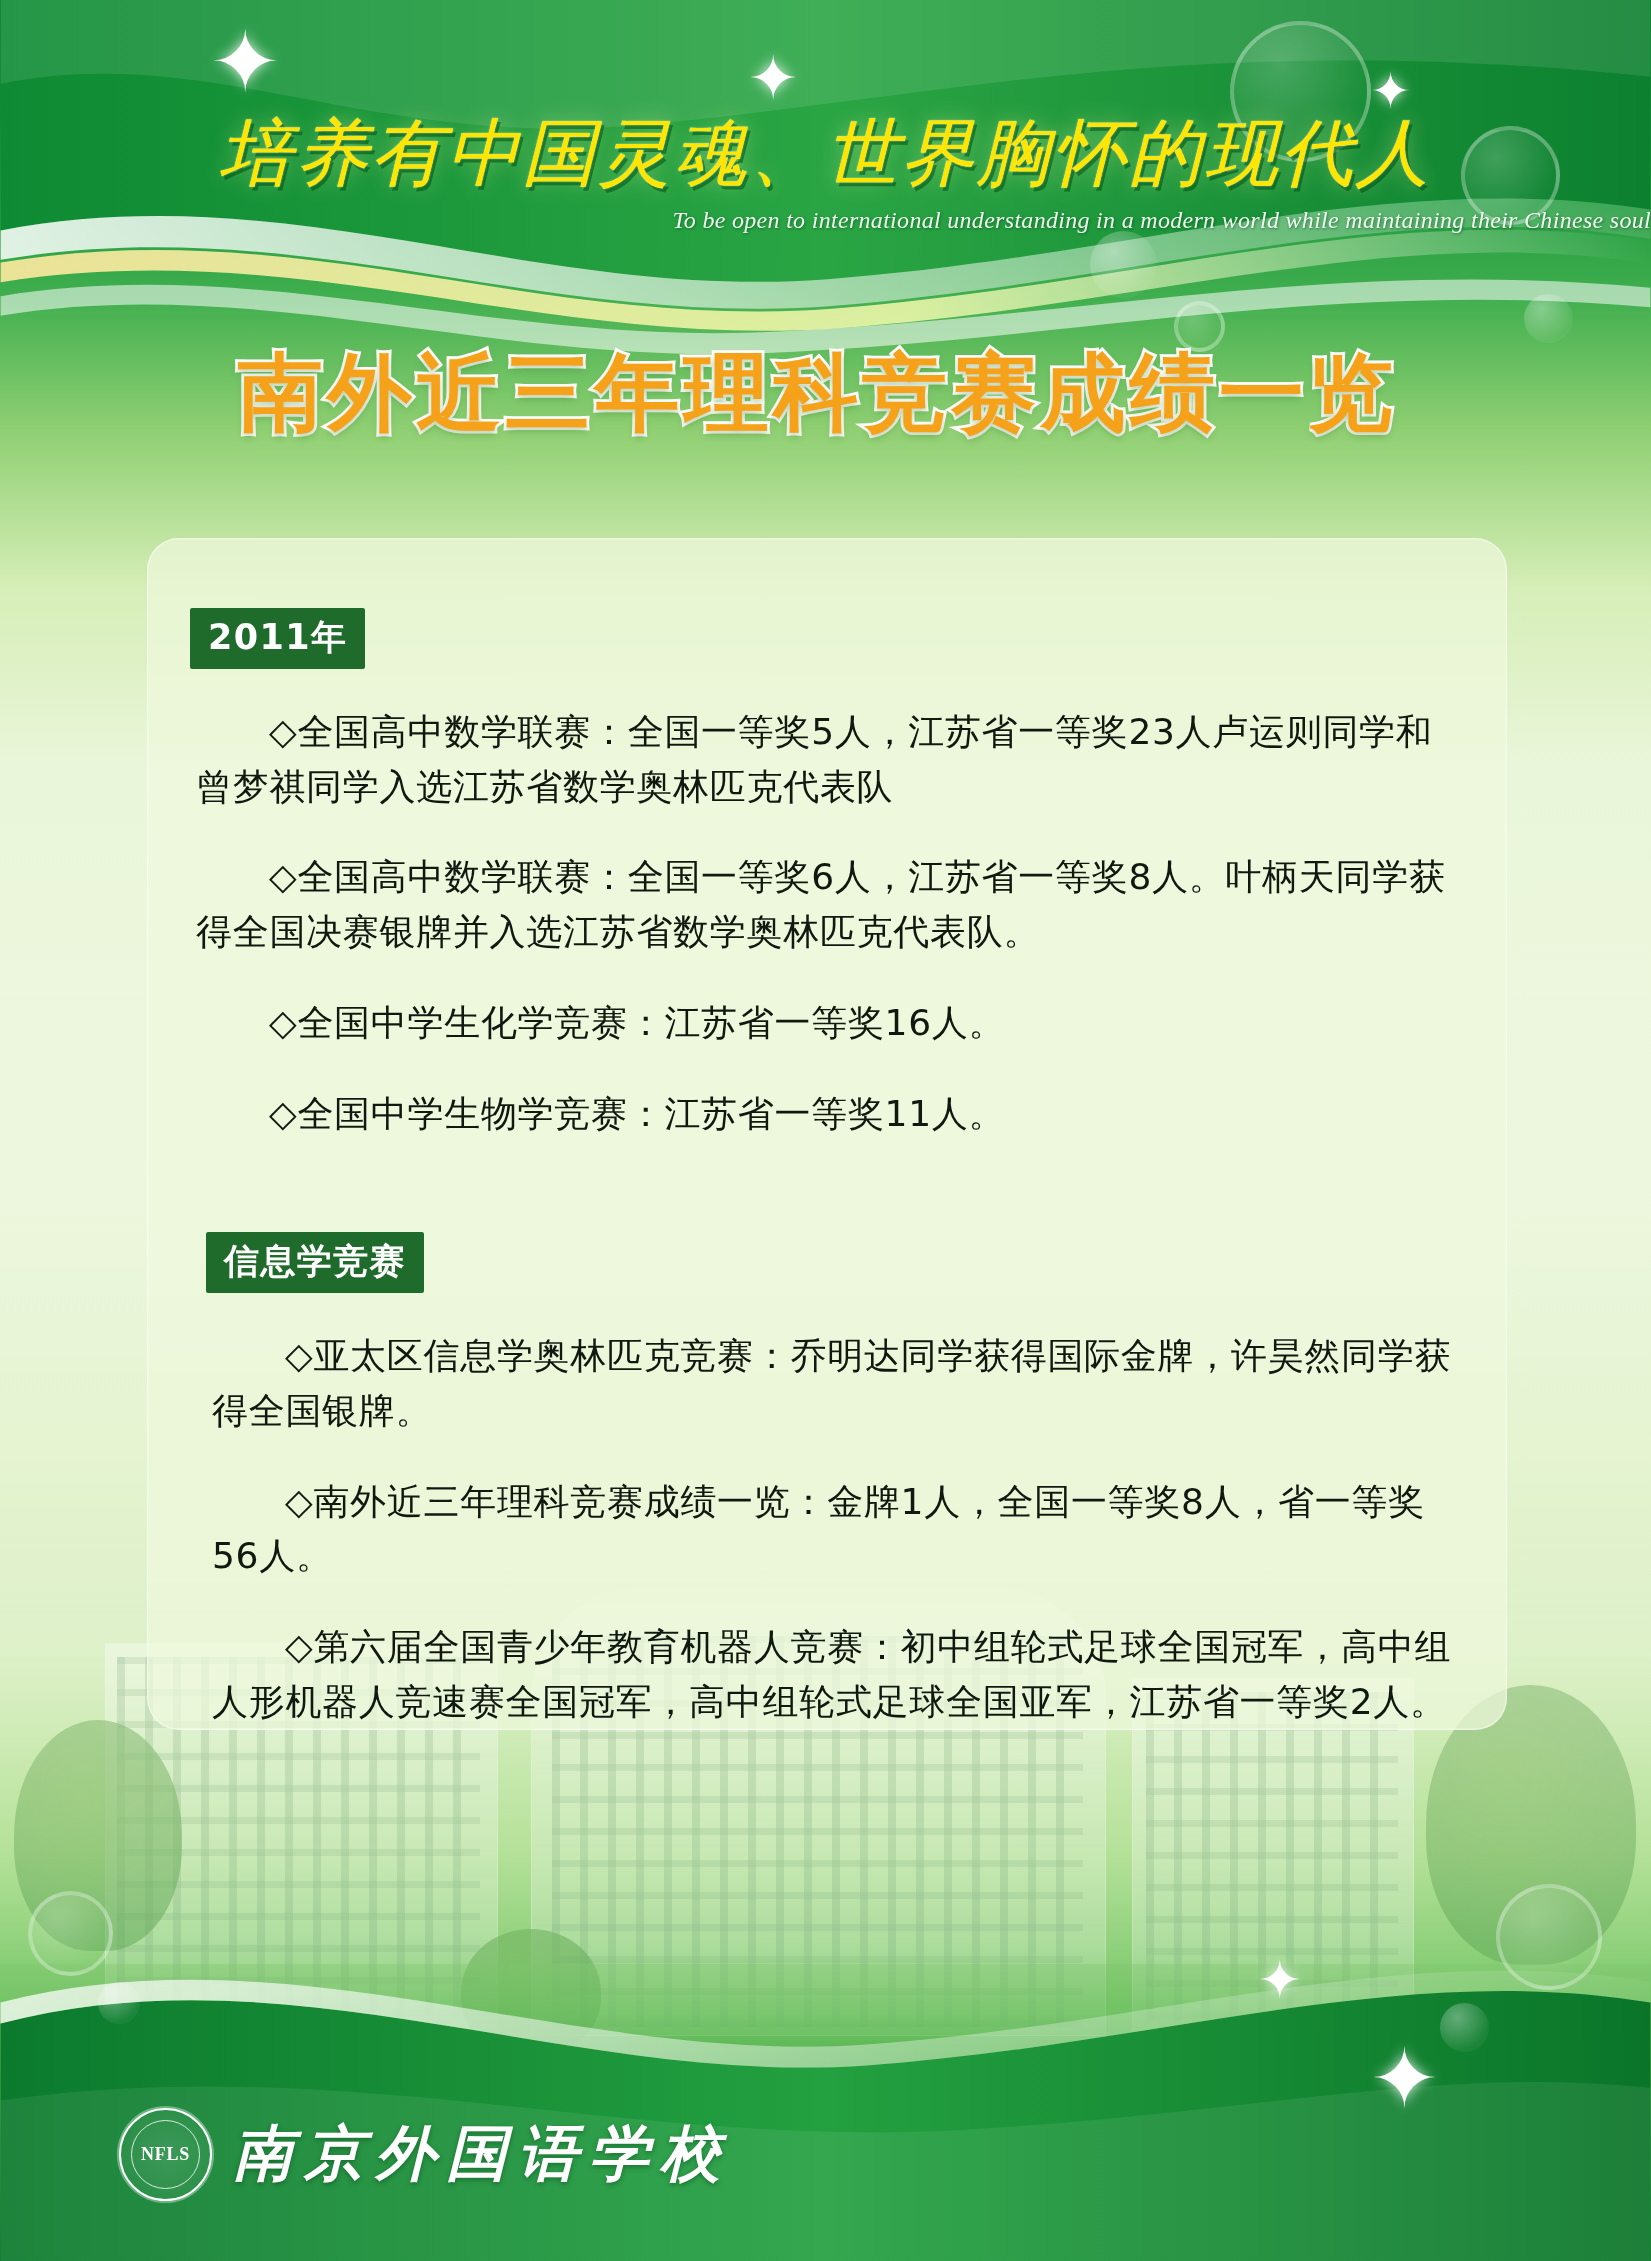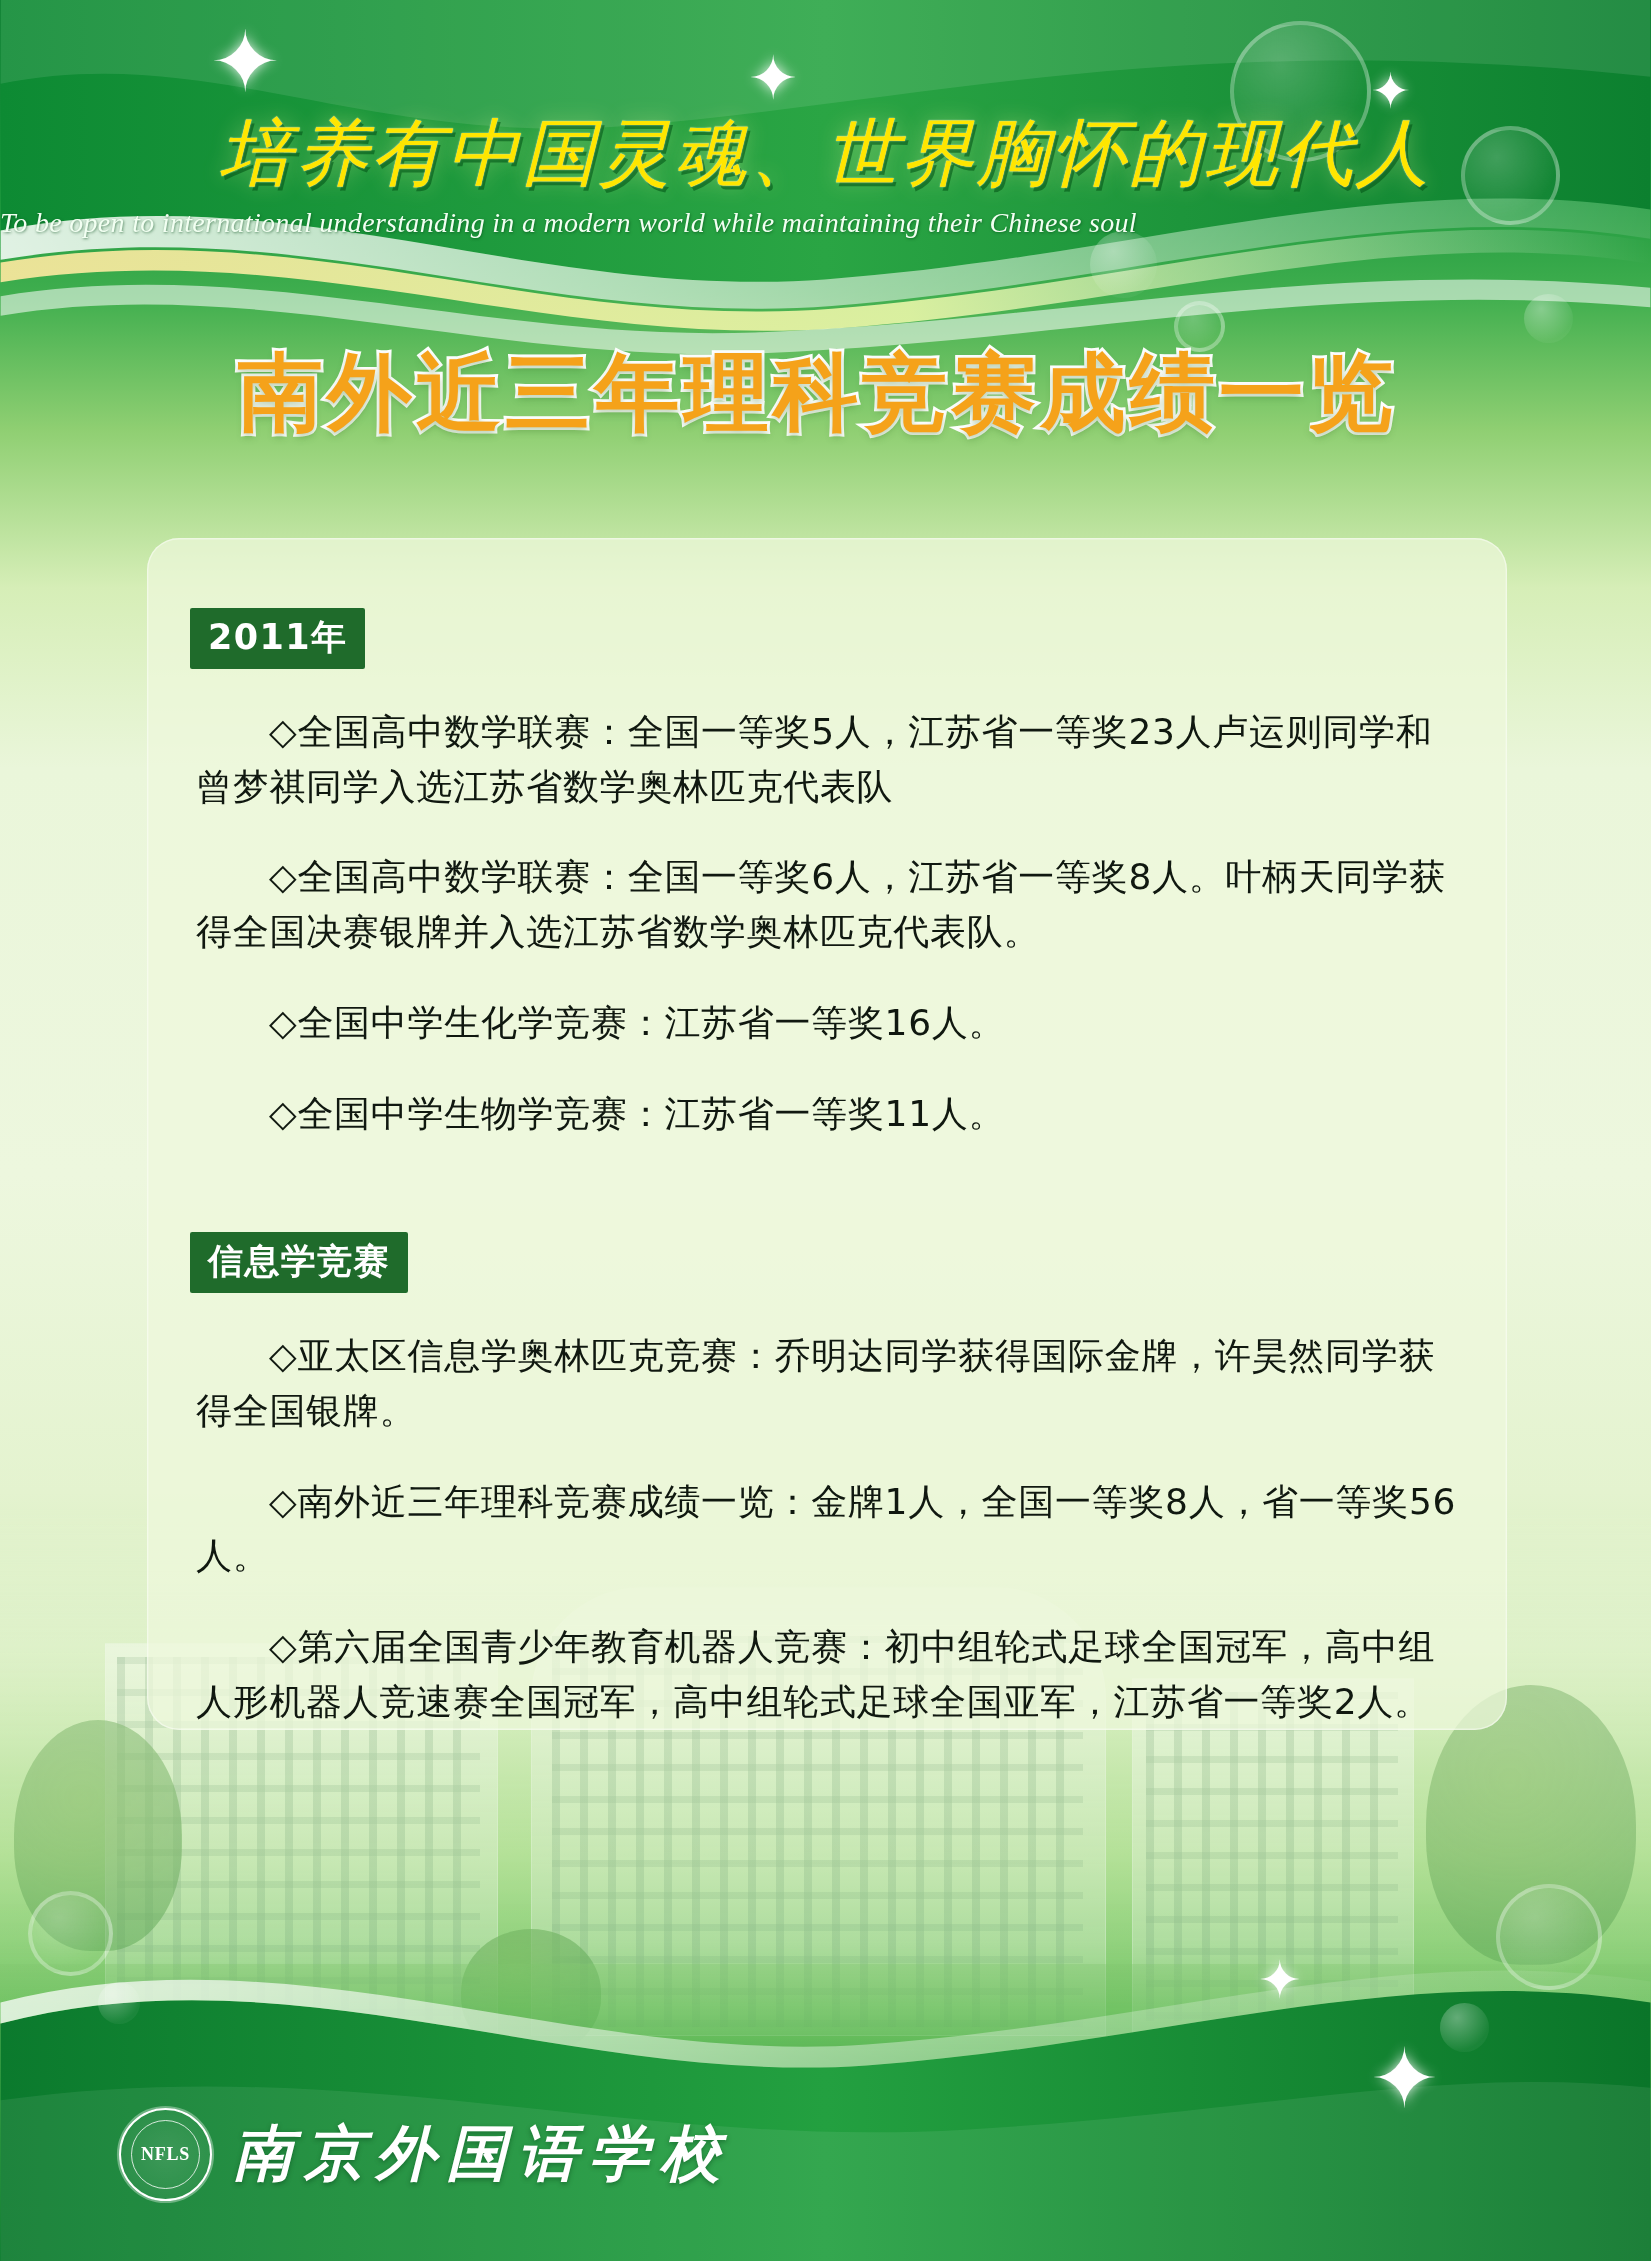--- a/index.html
+++ b/index.html
@@ -113,23 +113,23 @@
     text-shadow:
       0 0 1.4px #ffffff,
       2.8px 3.5px 0 rgba(0,80,20,0.55),
       0 0 21px rgba(255,255,160,0.45);
     font-style: italic;
   }
   .subhead {
     position: absolute;
     top: 207px;
     left: 0; right: 0;
-    text-align: left;
+    text-align: right;
     font-family: "Liberation Serif", serif;
-    font-size: 28px;
+    font-size: 24px;
     color: #f2fff2;
     letter-spacing: 0.3px;
     text-shadow: 0.7px 1.4px 2.8px rgba(0,70,20,0.6);
     font-style: italic;
   }
   .maintitle {
     position: absolute;
     top: 336px;
     left: 0; right: 16px;
     text-align: center;
@@ -160,21 +160,21 @@
     color: #ffffff;
     font-family: "DejaVu Sans", "Liberation Sans", sans-serif;
     font-size: 35px;
     font-weight: bold;
     padding: 5.6px 18px 8.4px 18px;
     margin-left: 43px;
     border-radius: 2.1px;
     letter-spacing: 1.4px;
   }
   .tag-wrap { margin-top: 70px; }
-  .tag-wrap.second { margin-top: 91px; }
+  .tag-wrap.second { margin-top: 91px; padding-left: 16px; }
 
   .entry {
     margin: 36px 49px 0 49px;
     font-family: "DejaVu Sans", "Liberation Sans", sans-serif;
     font-size: 36px;
     line-height: 1.52;
     color: #101810;
     text-indent: 73px;
     letter-spacing: 0.7px;
   }

